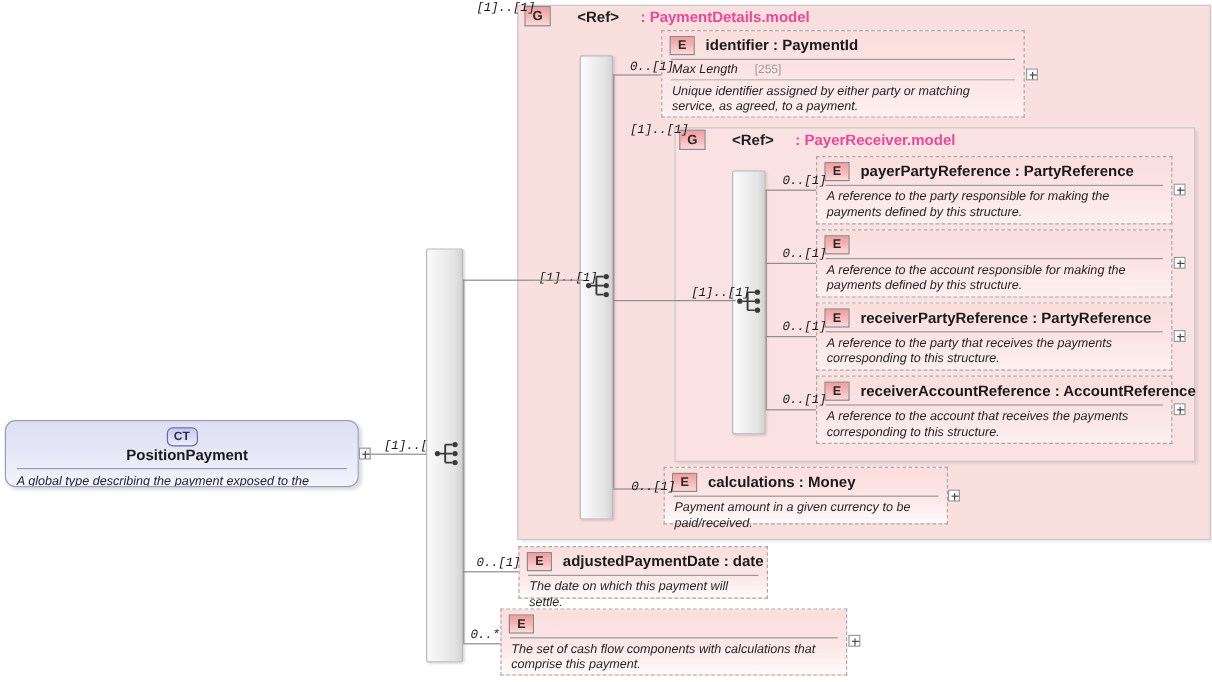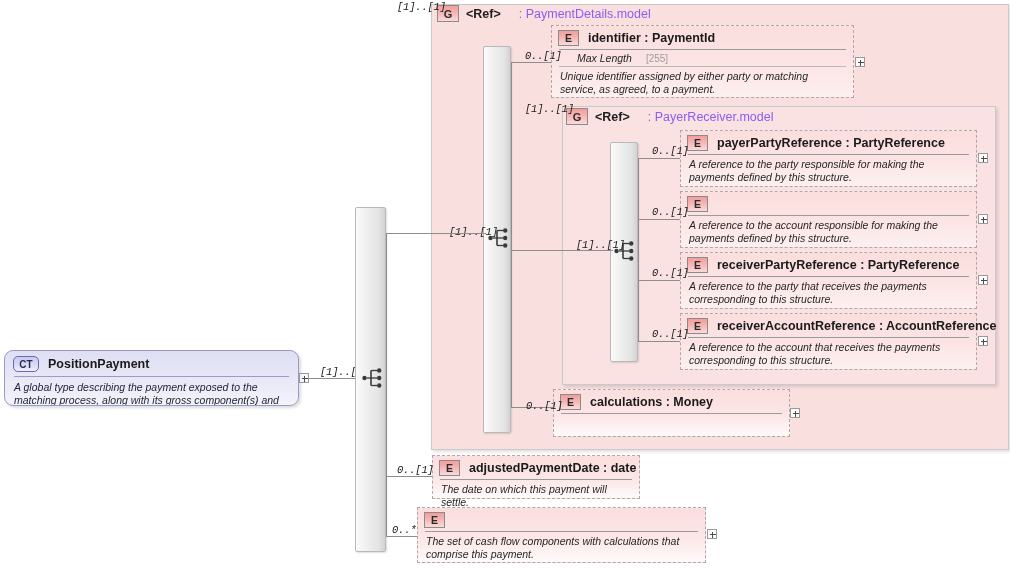--- a/index.html
+++ b/index.html
@@ -56,24 +56,24 @@
     width:22px;height:17px;
     background:linear-gradient(to bottom,#f39d9d 0%,#f6b4b4 45%,#fbdada 100%);
     border:1px solid #8b8b8b;
     color:#2a2a2a;
     font-size:11px;font-weight:bold;
     display:flex;align-items:center;justify-content:center;
     font-family:"Liberation Sans", sans-serif;
     box-sizing:border-box;
   }
   .ghdr-ref{
-    font-size:12.5px;font-weight:bold;color:#1d1d1d;margin-left:7px;
+    font-size:12.5px;font-weight:bold;color:#1d1d1d;margin-left:22px;
   }
   .ghdr-name{
-    font-size:12.5px;font-weight:normal;color:#8b5cf6;margin-left:18px;
+    font-size:12.5px;font-weight:bold;color:#ec4899;margin-left:18px;
   }
 
   
   .elem{
     position:absolute;
     border:1px dashed #b0a8a8;
     background:linear-gradient(to bottom,#fbdede 0%,#fce4e4 52%,#fdf0f0 100%);
     box-sizing:border-box;
   }
   .elem.plain{
@@ -96,21 +96,21 @@
   }
   .elem-name{
     font-size:12.5px;font-weight:bold;color:#1a1a1a;margin-left:9px;
   }
   .elem-sep{
     height:1px;background:#9a9a9a;margin:0 7px;
   }
   .facet{
     display:flex;align-items:baseline;
     padding:2px 8px 2px 8px;
-    font-size:10.5px;font-style:italic;color:#1f1f1f;margin-left:17px;
+    font-size:10.5px;font-style:italic;color:#1f1f1f;
   }
   .facet-val{color:#9c9c9c;font-style:normal;margin-left:14px;font-size:10px;}
   .elem-doc{
     padding:3px 8px 4px 8px;
     font-size:10.5px;font-style:italic;color:#262626;
     line-height:12.5px;
   }
 
   
   .plusbox{
@@ -129,21 +129,21 @@
   
   .ctbox{
     position:absolute;
     border:1px solid #9a9ac4;
     border-radius:9px;
     background:linear-gradient(to bottom,#dfdff4 0%,#e7e7f7 50%,#f4f4fb 100%);
     box-shadow:2px 2px 3px rgba(0,0,0,0.14);
     box-sizing:border-box;
     overflow:hidden;
   }
-  .ct-title{display:flex;align-items:center;padding:5px 8px 4px 8px;}
+  .ct-title{display:flex;align-items:center;padding:5px 8px 4px 8px;flex-direction:column;}
   .cticon{
     width:26px;height:16px;border:1px solid #6a6ab0;border-radius:5px;
     background:linear-gradient(to bottom,#c9c9ee 0%,#dcdcf4 60%,#eeeefb 100%);
     color:#2a2a5a;font-size:10px;font-weight:bold;
     display:flex;align-items:center;justify-content:center;box-sizing:border-box;
   }
   .ct-name{font-size:12.5px;font-weight:bold;color:#1a1a1a;margin-left:9px;}
   .ct-sep{height:1px;background:#9a9ac4;margin:0 9px;}
   .ct-doc{
     padding:4px 9px 5px 9px;font-size:10.5px;font-style:italic;
@@ -308,20 +308,21 @@
   </div>
   <div class="card" style="left:652px;top:328px;">0..[1]</div>
   <div class="plusbox" style="left:978px;top:336px;"></div>
 
   <div class="elem plain" style="left:553px;top:389px;width:237px;height:48px;">
     <div class="elem-title">
       <span class="eicon">E</span>
       <span class="elem-name">calculations : Money</span>
     </div>
     <div class="elem-sep"></div>
+    <div class="elem-doc">Payment amount in a given currency to be paid/received.</div>
   </div>
   <div class="card" style="left:526px;top:400px;">0..[1]</div>
   <div class="plusbox" style="left:790px;top:408px;"></div>
 
   <div class="elem plain" style="left:432px;top:455px;width:208px;height:44px;">
     <div class="elem-title">
       <span class="eicon">E</span>
       <span class="elem-name">adjustedPaymentDate : date</span>
     </div>
     <div class="elem-sep"></div>

